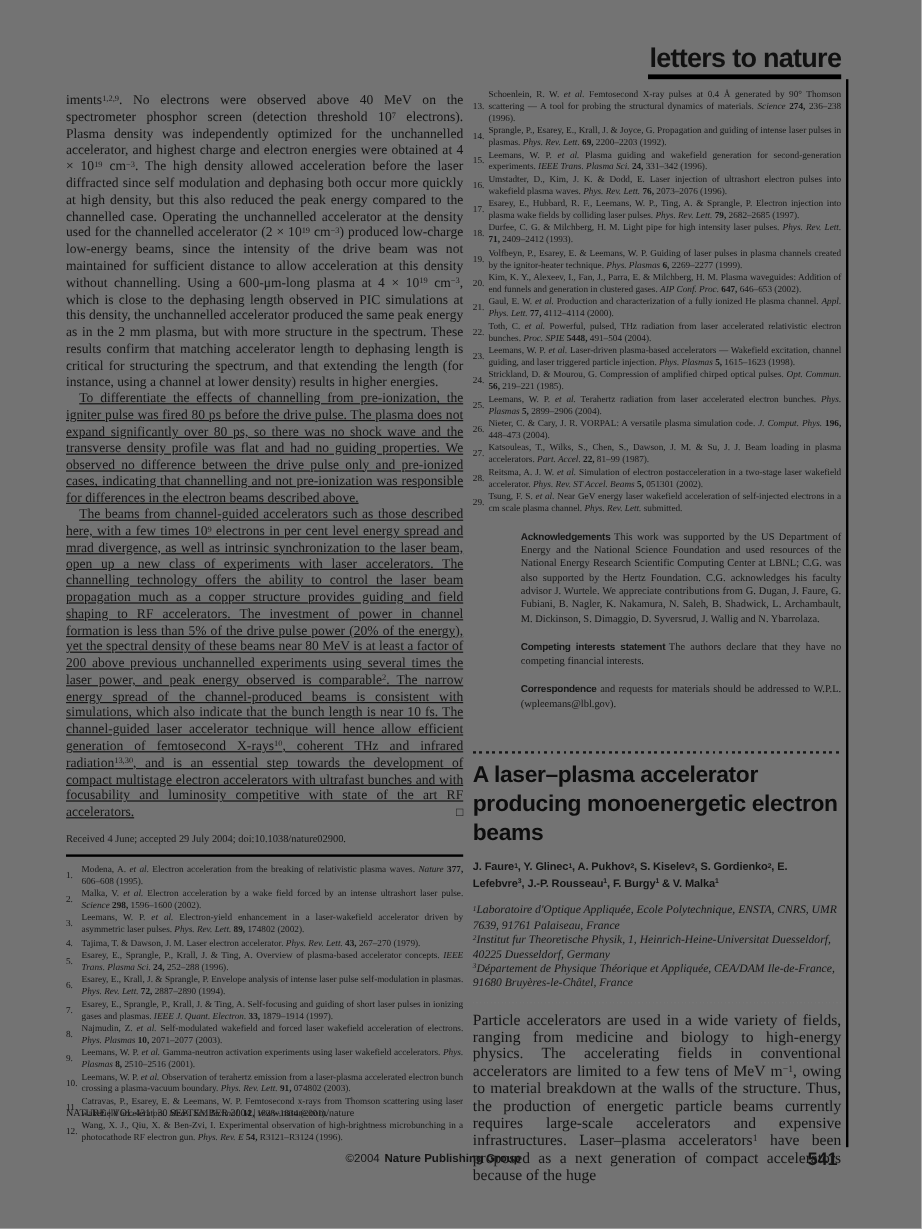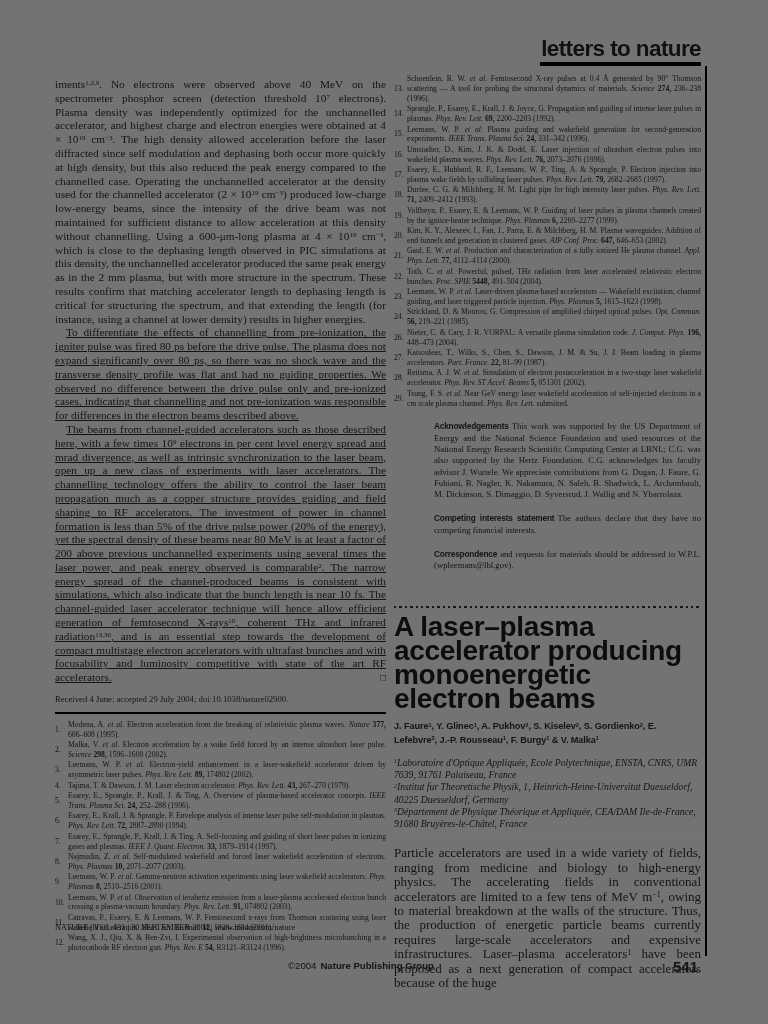--- a/index.html
+++ b/index.html
@@ -45,21 +45,21 @@
   }
 
   
   .article { margin-top:34px; }
   .dotted-rule {
     height:2.4px; margin-bottom:7px;
     background-image:repeating-linear-gradient(90deg,#161616 0 2.4px,transparent 2.4px 5.4px);
   }
   .article-title {
     margin:0; font-family:"Liberation Sans", sans-serif; font-weight:bold;
-    font-size:28px; line-height:24px; letter-spacing:-0.3px; color:#0d0d0d;
+    font-size:19px; line-height:24px; letter-spacing:-0.3px; color:#0d0d0d;
   }
   .authors {
     margin-top:9px; font-family:"Liberation Sans", sans-serif; font-weight:bold;
     font-size:9.2px; line-height:13.5px; letter-spacing:-0.1px;
   }
   .affils { margin-top:10px; font-style:italic; font-size:9.7px; line-height:12.2px; }
   .thin-dotted {
     height:1px; margin:8px 0 7px;
     background-image:repeating-linear-gradient(90deg,#777 0 1px,transparent 1px 3px);
   }
@@ -183,26 +183,30 @@
         </div>
         <div class="ref-item">
           <span class="ref-num">23.</span>
           <span class="ref-text">Leemans, W. P. <i>et al.</i> Laser-driven plasma-based accelerators — Wakefield excitation, channel guiding, and laser triggered particle injection. <i>Phys. Plasmas</i> <b>5,</b> 1615–1623 (1998).</span>
         </div>
         <div class="ref-item">
           <span class="ref-num">24.</span>
           <span class="ref-text">Strickland, D. &amp; Mourou, G. Compression of amplified chirped optical pulses. <i>Opt. Commun.</i> <b>56,</b> 219–221 (1985).</span>
         </div>
         <div class="ref-item">
+          <span class="ref-num">25.</span>
+          <span class="ref-text">Leemans, W. P. <i>et al.</i> Terahertz radiation from laser accelerated electron bunches. <i>Phys. Plasmas</i> <b>5,</b> 2899–2906 (2004).</span>
+        </div>
+        <div class="ref-item">
           <span class="ref-num">26.</span>
           <span class="ref-text">Nieter, C. &amp; Cary, J. R. VORPAL: A versatile plasma simulation code. <i>J. Comput. Phys.</i> <b>196,</b> 448–473 (2004).</span>
         </div>
         <div class="ref-item">
           <span class="ref-num">27.</span>
-          <span class="ref-text">Katsouleas, T., Wilks, S., Chen, S., Dawson, J. M. &amp; Su, J. J. Beam loading in plasma accelerators. <i>Part. France.</i> <b>22,</b> 81–99 (1987).</span>
+          <span class="ref-text">Katsouleas, T., Wilks, S., Chen, S., Dawson, J. M. &amp; Su, J. J. Beam loading in plasma accelerators. <i>Part. Accel.</i> <b>22,</b> 81–99 (1987).</span>
         </div>
         <div class="ref-item">
           <span class="ref-num">28.</span>
           <span class="ref-text">Reitsma, A. J. W. <i>et al.</i> Simulation of electron postacceleration in a two-stage laser wakefield accelerator. <i>Phys. Rev. ST Accel. Beams</i> <b>5,</b> 051301 (2002).</span>
         </div>
         <div class="ref-item">
           <span class="ref-num">29.</span>
           <span class="ref-text">Tsung, F. S. <i>et al.</i> Near GeV energy laser wakefield acceleration of self-injected electrons in a cm scale plasma channel. <i>Phys. Rev. Lett.</i> submitted.</span>
         </div>
       </div>

